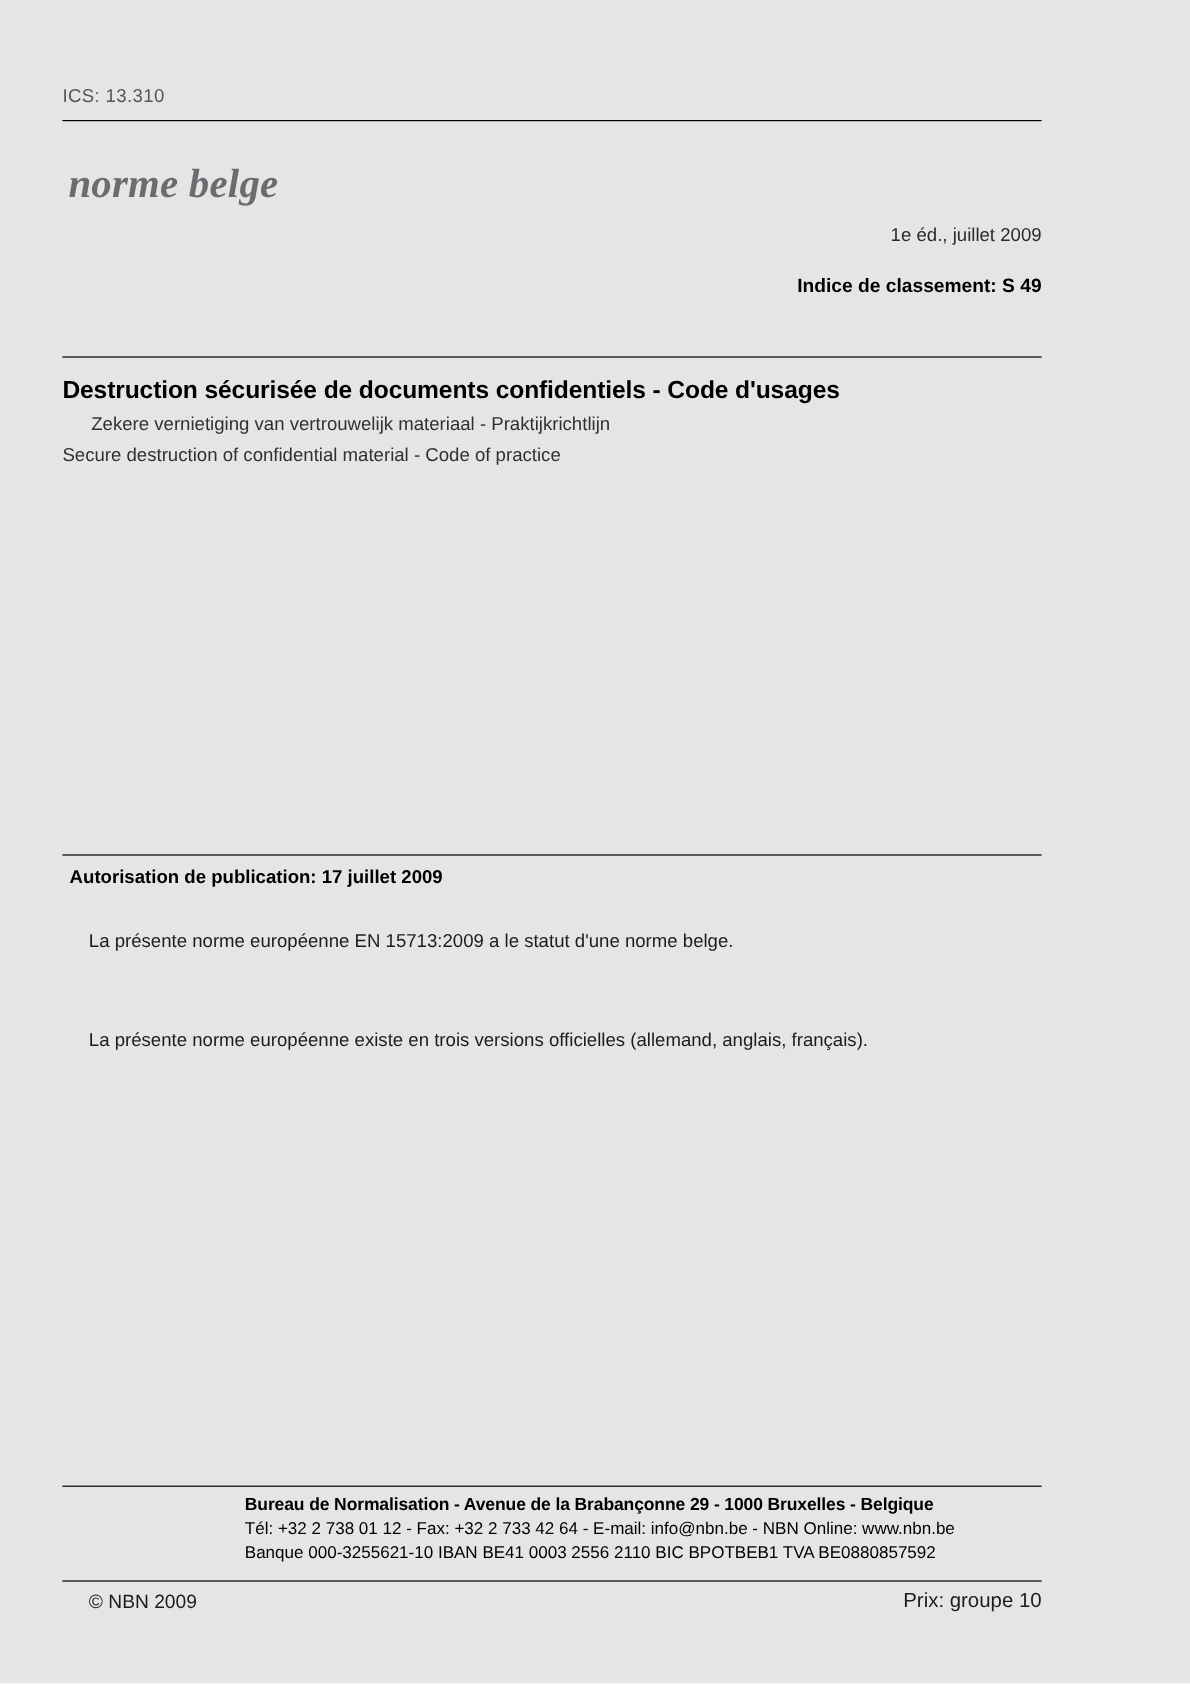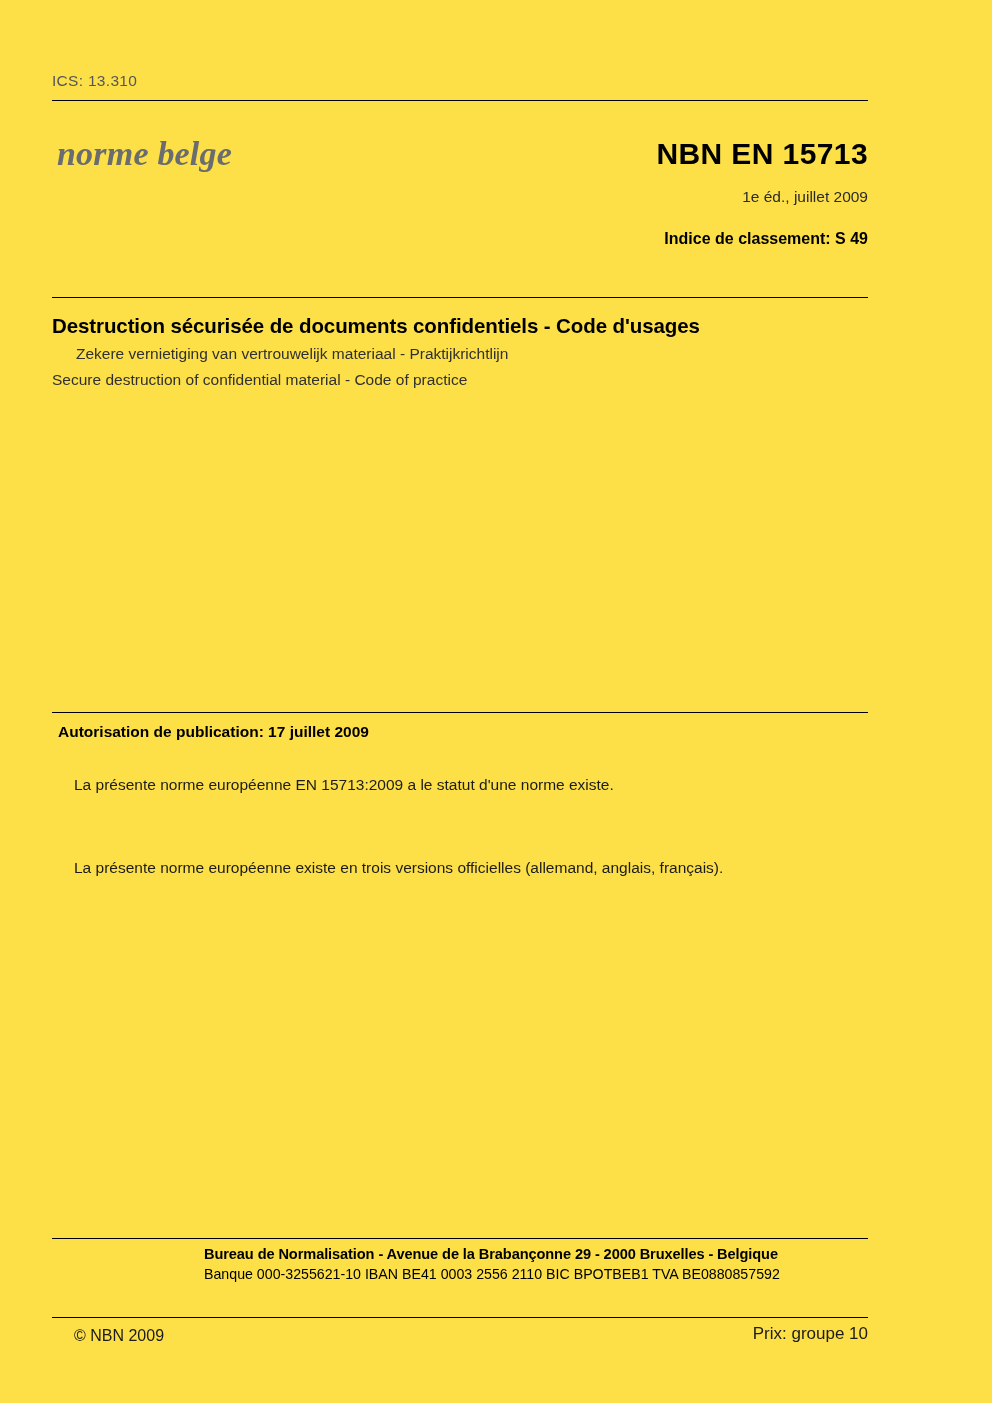--- a/index.html
+++ b/index.html
@@ -8,21 +8,21 @@
     background: #ffffff;
   }
   body {
     font-family: "Liberation Sans", sans-serif;
     color: #000000;
   }
   .page {
     position: relative;
     width: 992px;
     height: 1403px;
-    background: #fde047;
+    background: #e5e5e5;
     overflow: hidden;
   }
   .content {
     position: absolute;
     left: 52px;
     top: 0;
     width: 816px;
     height: 1403px;
   }
 
@@ -208,41 +208,41 @@
 <div class="page">
   <div class="content">
 
     <div class="ics">ICS: 13.310</div>
     <div class="rule rule-top"></div>
 
     <div class="norme">
       <div>norme belge</div>
     </div>
 
-    <div class="std-number">NBN EN 15713</div>
     <div class="std-edition">1e éd., juillet 2009</div>
     <div class="std-indice">Indice de classement: S 49</div>
 
     <div class="rule rule-mid"></div>
 
     <div class="title-fr">Destruction sécurisée de documents confidentiels - Code d'usages</div>
     <div class="title-nl">Zekere vernietiging van vertrouwelijk materiaal - Praktijkrichtlijn</div>
     <div class="title-en">Secure destruction of confidential material - Code of practice</div>
 
     <div class="rule rule-auth"></div>
 
     <div class="auth-title">Autorisation de publication: 17 juillet 2009</div>
-    <div class="auth-p1">La présente norme européenne EN 15713:2009 a le statut d'une norme existe.</div>
+    <div class="auth-p1">La présente norme européenne EN 15713:2009 a le statut d'une norme belge.</div>
     <div class="auth-p2">La présente norme européenne existe en trois versions officielles (allemand, anglais, français).</div>
 
     <div class="rule rule-footer"></div>
 
 
     <div class="footer-lines">
-      <div class="f-line1">Bureau de Normalisation  -  Avenue de la Brabançonne 29  -  2000 Bruxelles  -  Belgique</div>
+      <div class="f-line1">Bureau de Normalisation  -  Avenue de la Brabançonne 29  -  1000 Bruxelles  -  Belgique</div>
+      <div class="f-line2">Tél: +32 2 738 01 12   -   Fax: +32 2 733 42 64   -   E-mail: info@nbn.be   -   NBN Online: www.nbn.be</div>
       <div class="f-line3">Banque 000-3255621-10     IBAN  BE41 0003 2556 2110     BIC  BPOTBEB1     TVA  BE0880857592</div>
     </div>
 
     <div class="rule rule-bottom"></div>
 
     <div class="copyright">© NBN 2009</div>
     <div class="price">Prix: groupe 10</div>
 
   </div>
 </div>

